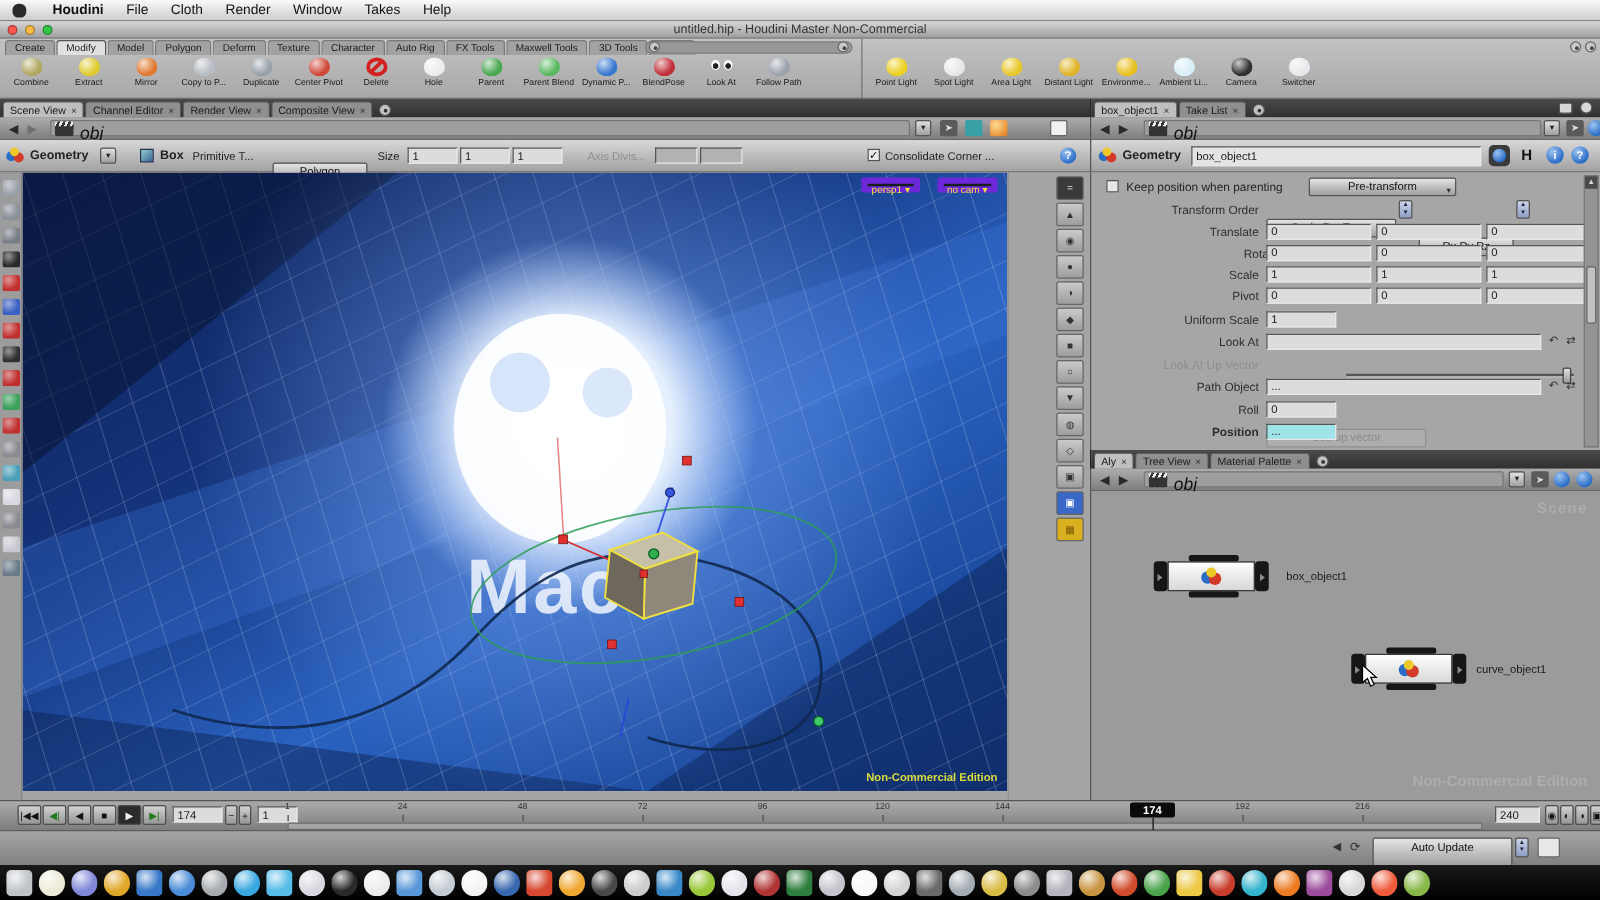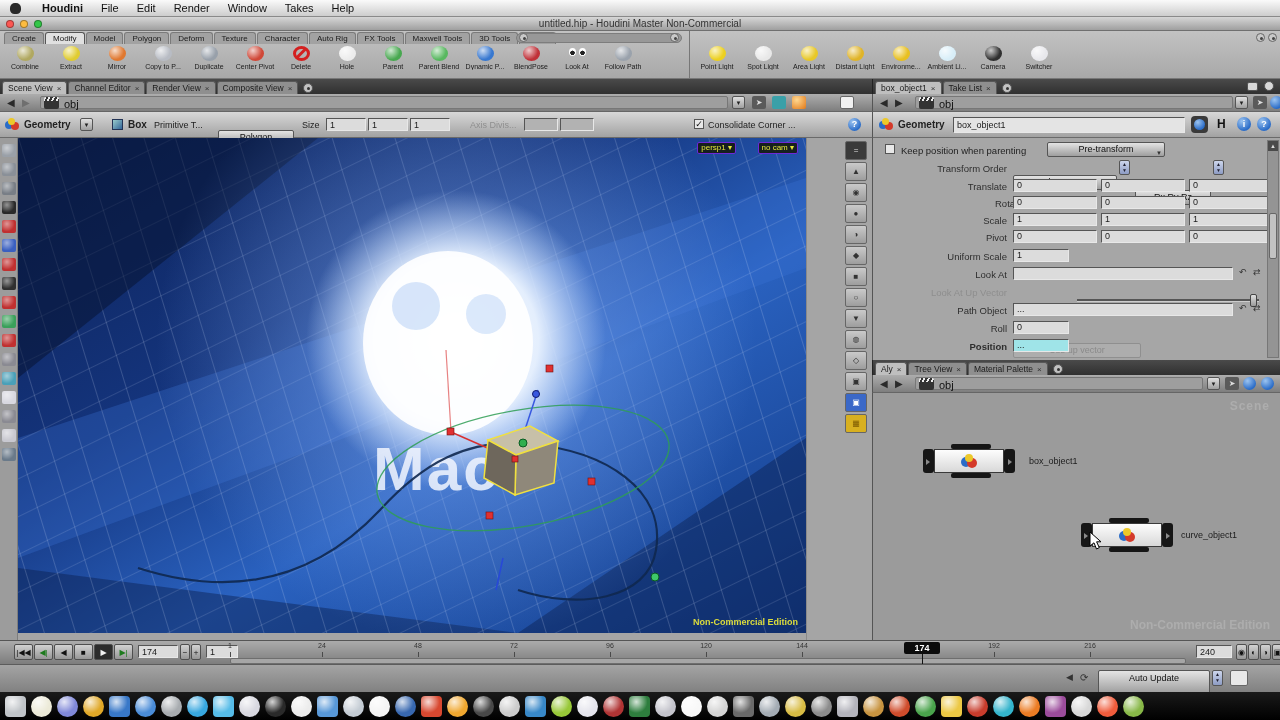--- a/index.html
+++ b/index.html
@@ -73,21 +73,21 @@
   .plus{width:10px;height:10px;border-radius:50%;background:#c2c2c2;border:1px solid #555;position:relative;margin:0 0 1px 4px;}
   .plus:after{content:"";position:absolute;left:3px;top:3px;width:3px;height:3px;border-radius:50%;background:#333;}
   .winbtn{width:11px;height:9px;background:#d8d8d8;border:1px solid #555;border-radius:2px;}
   .winbtn.circ{border-radius:50%;width:10px;height:10px;}
 
   
   .pathbar{height:18px;background:linear-gradient(#adadad,#7e7e7e);border-bottom:1px solid #666;}
   .navarr{font-size:10px;color:#2a2a2a;}
   .slate{width:15px;height:12px;background:linear-gradient(#333,#333) 0 4px/100% 100% no-repeat,
      repeating-linear-gradient(115deg,#eee 0 2px,#333 2px 4px);border-radius:2px;}
-  .crumb{font-size:11px;color:#111;}
+  .crumb{font-size:14px;color:#111;font-style:italic;}
   .sunken{background:#9e9e9e;border:1px solid #777;border-radius:2px;height:13px;}
   .ddbox{width:13px;height:13px;background:linear-gradient(#e0e0e0,#a0a0a0);border:1px solid #555;border-radius:2px;
      font-size:6px;text-align:center;line-height:12px;color:#222;}
   .pbicon{width:14px;height:13px;border-radius:2px;font-size:8px;line-height:13px;text-align:center;color:#222;}
 
   
   .vtoolbar{background:linear-gradient(#d8d8d8,#a2a2a2);border-bottom:1px solid #6a6a6a;}
   .lbl{font-size:9px;color:#222;}
   .lbl.b{font-weight:bold;font-size:10px;}
   .lbl.gray{color:#8f8f8f;}
@@ -149,34 +149,34 @@
      align-items:center;gap:5px;padding-left:5px;}
   .dicon{width:21px;height:21px;border-radius:50%;flex:0 0 auto;
      background:radial-gradient(circle at 35% 28%,rgba(255,255,255,.8),rgba(255,255,255,0) 55%),var(--c);}
   .dicon.sq{border-radius:4px;}
 
   
   .sideicon{position:absolute;left:2px;width:14px;height:13px;border-radius:2px;
      background:radial-gradient(circle at 35% 30%,rgba(255,255,255,.5),rgba(255,255,255,0) 60%),var(--c);}
   .vps{position:absolute;left:845px;width:22px;height:19px;background:linear-gradient(#cacaca,#9d9d9d);
      border:1px solid #666;border-radius:2px;font-size:8px;text-align:center;line-height:18px;color:#333;}
-  .cam-label{position:absolute;height:12px;background:rgba(20,24,8,.85);border:1px solid #6d28d9;
+  .cam-label{position:absolute;height:12px;background:rgba(20,24,8,.85);border:5px solid #6d28d9;
      color:#e6e63a;font-size:8px;line-height:10px;padding:0 3px;border-radius:2px;white-space:nowrap;}
 </style>
 </head>
 <body>
 
 <div class="screen">
 
   <div class="a menubar">
     <div class="apple"></div>
     <div id="mb-items" style="display:flex;">
         <div class="mbi b">Houdini</div>
         <div class="mbi">File</div>
-        <div class="mbi">Edit</div>
+        <div class="mbi">Cloth</div>
         <div class="mbi">Render</div>
         <div class="mbi">Window</div>
         <div class="mbi">Takes</div>
         <div class="mbi">Help</div>
       </div>
   </div>
 
   <div class="a titlebar">
     <span class="tl" style="left:6px;background:#fc5753;"></span>
     <span class="tl" style="left:20px;background:#fdbc40;"></span>

